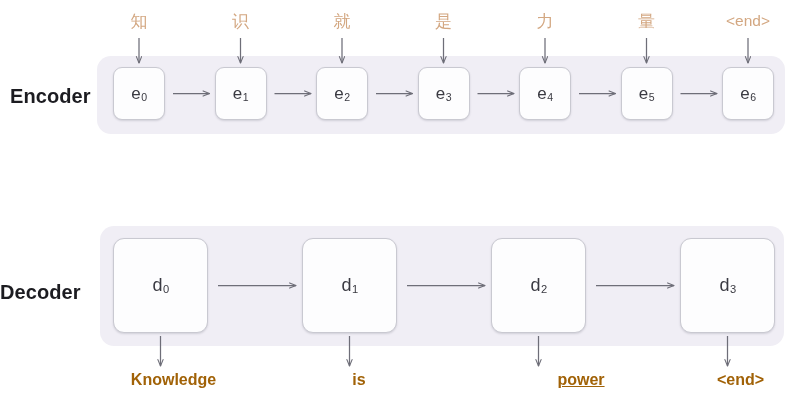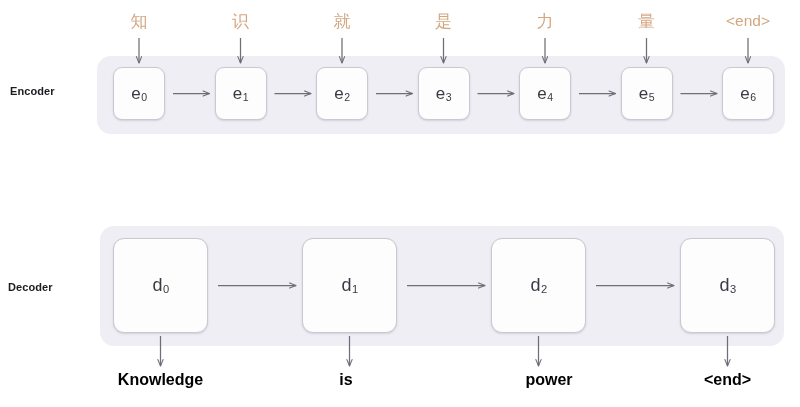--- a/index.html
+++ b/index.html
@@ -18,27 +18,27 @@
   #canvas {
     position: relative;
     width: 800px;
     height: 407px;
   }
 
   
   .row-label {
     position: absolute;
     font-weight: bold;
-    font-size: 11px;
+    font-size: 20px;
     color: #1c1c21;
     letter-spacing: 0.1px;
     white-space: nowrap;
   }
   #encoder-label { left: 10px; top: 85px; }
-  #decoder-label { left: 8px; top: 281px; }
+  #decoder-label { left: 0; top: 281px; }
 
   
   .panel {
     position: absolute;
     background: #f0eef5;
     border-radius: 14px;
   }
   #encoder-panel {
     left: 97px;
     top: 56px;
@@ -100,24 +100,25 @@
     font-size: 15.5px;
     top: 12px;
   }
 
   
   .out-token {
     position: absolute;
     top: 371px;
     font-size: 16px;
     font-weight: bold;
-    color: #000000;
+    color: #a16207;
     text-align: center;
     white-space: nowrap;
     transform: translateX(-50%);
+    margin-left: 13px;
   }
 
   
   #arrows {
     position: absolute;
     left: 0;
     top: 0;
     width: 800px;
     height: 407px;
     pointer-events: none;
@@ -184,17 +185,17 @@
     </div>
   <div id="dec-cells">
       <div class="cell dec-cell" style="left: 113px;">d<span class="sub">0</span></div>
       <div class="cell dec-cell" style="left: 302px;">d<span class="sub">1</span></div>
       <div class="cell dec-cell" style="left: 491px;">d<span class="sub">2</span></div>
       <div class="cell dec-cell" style="left: 680px;">d<span class="sub">3</span></div>
     </div>
   <div id="dec-tokens">
       <div class="out-token" style="left: 160.5px;">Knowledge</div>
       <div class="out-token" style="left: 346px;">is</div>
-      <div class="out-token" style="left: 549px;">power</div>
+      <div class="out-token" style="left: 568px; text-decoration: underline;">power</div>
       <div class="out-token" style="left: 727.5px;">&lt;end&gt;</div>
     </div>
 
 </div>
 
 </body></html>

